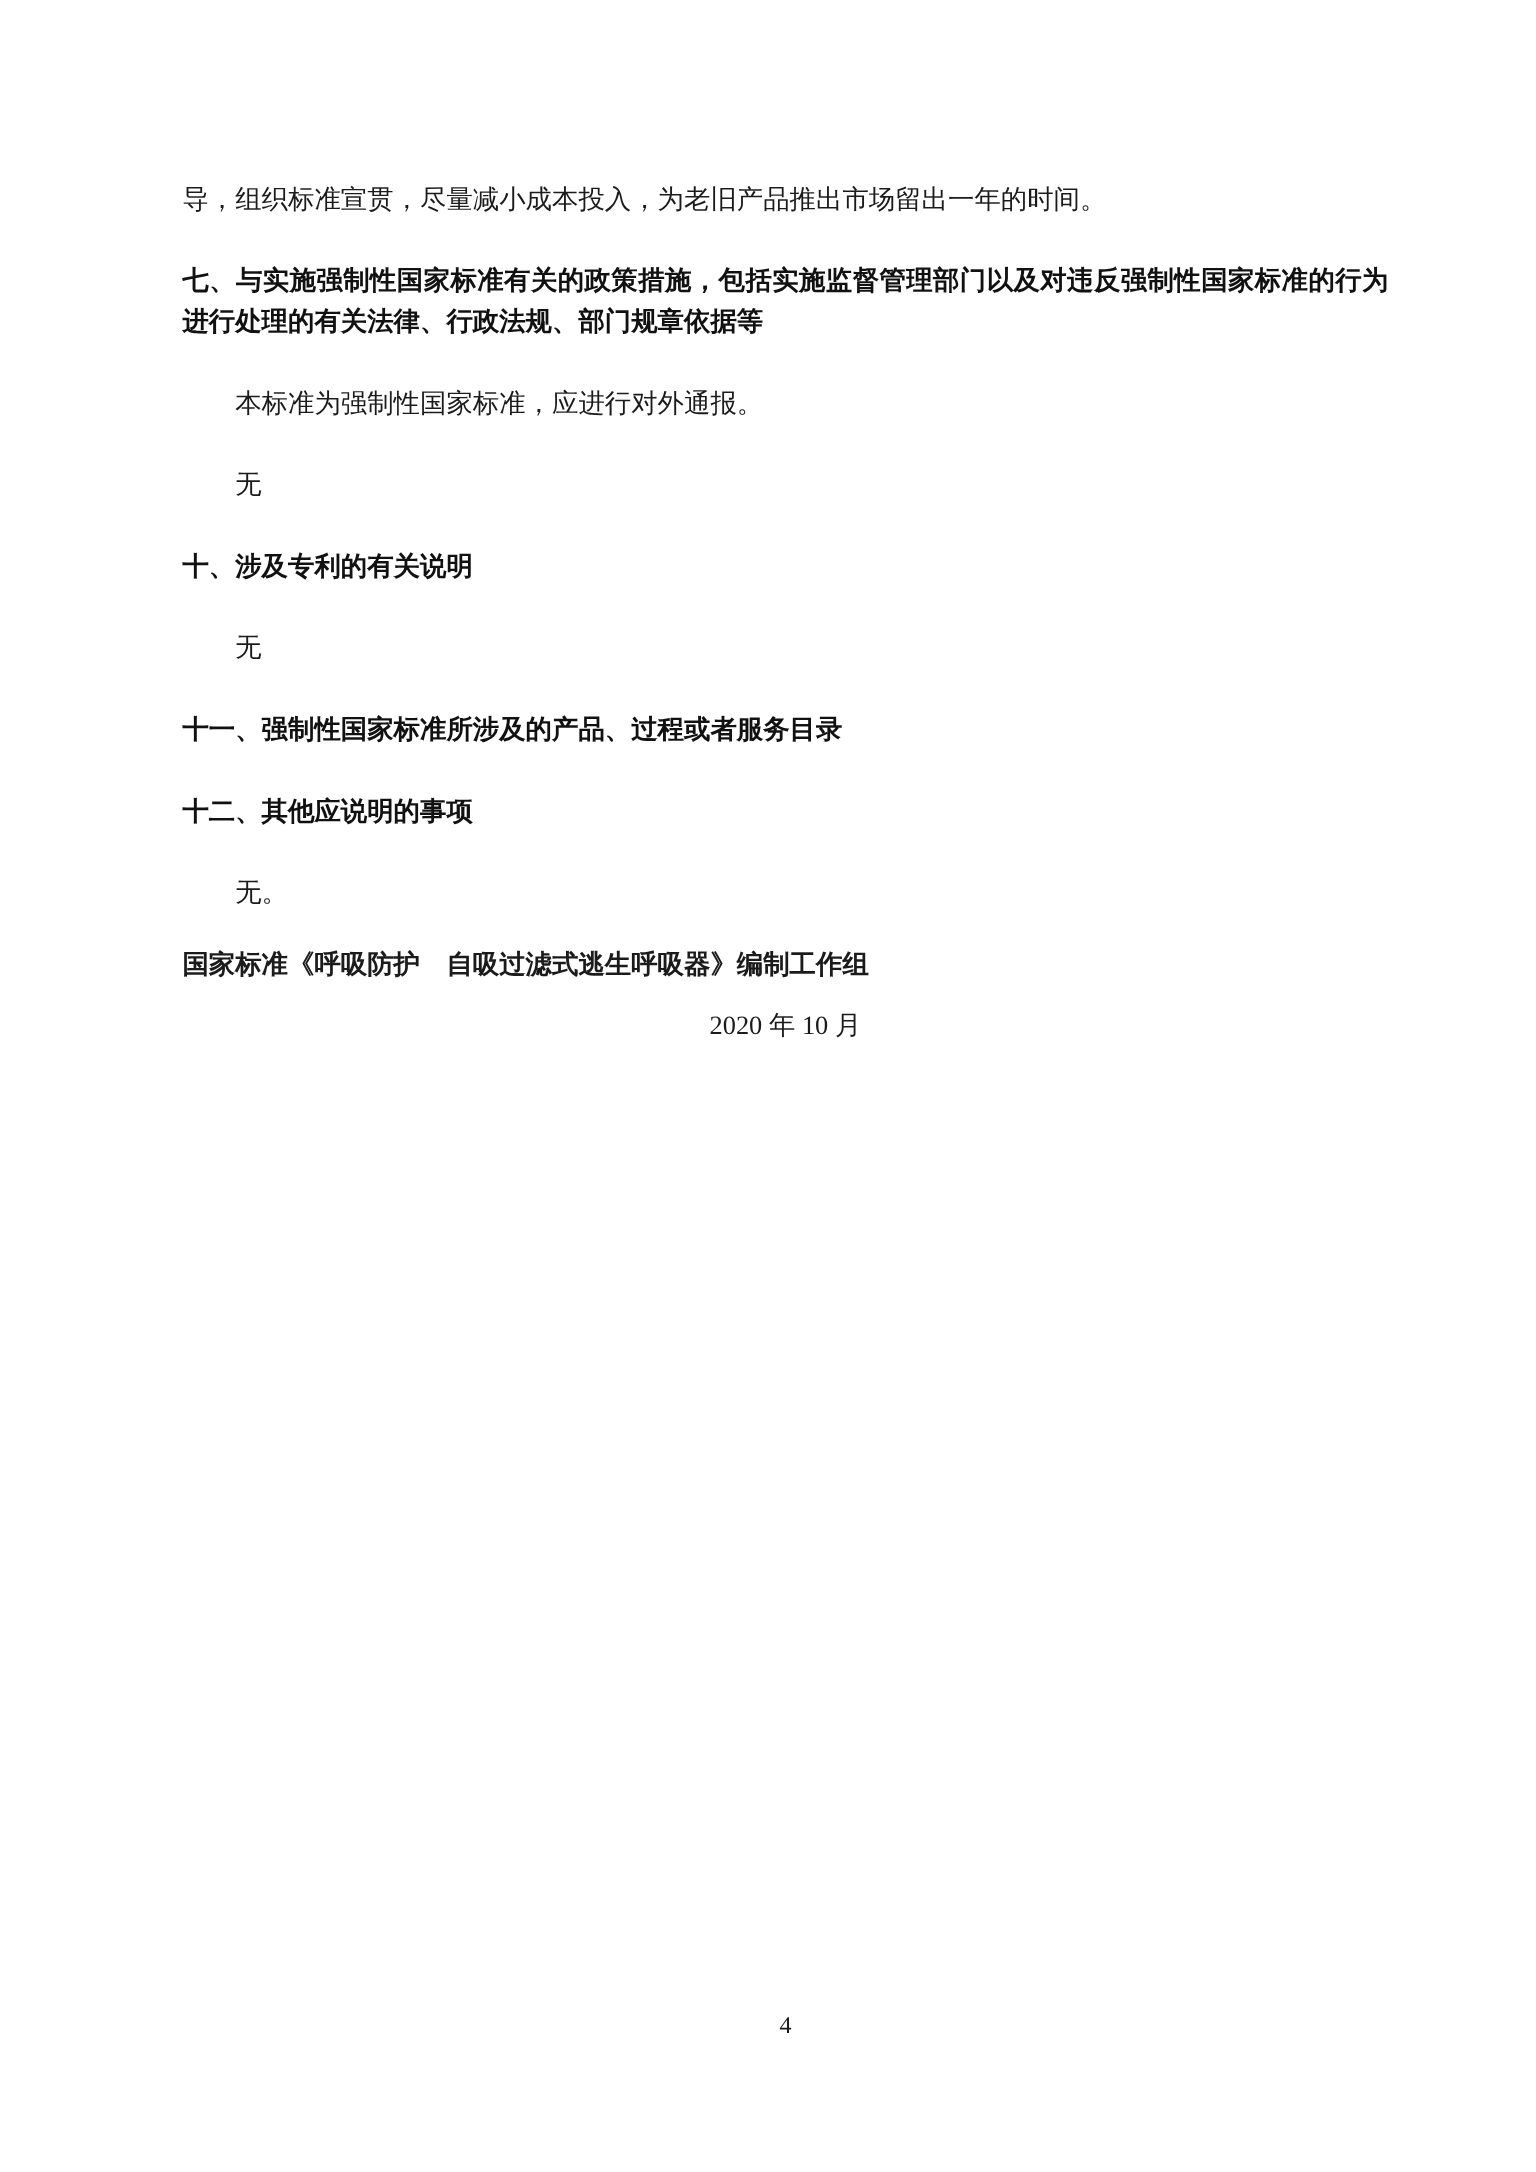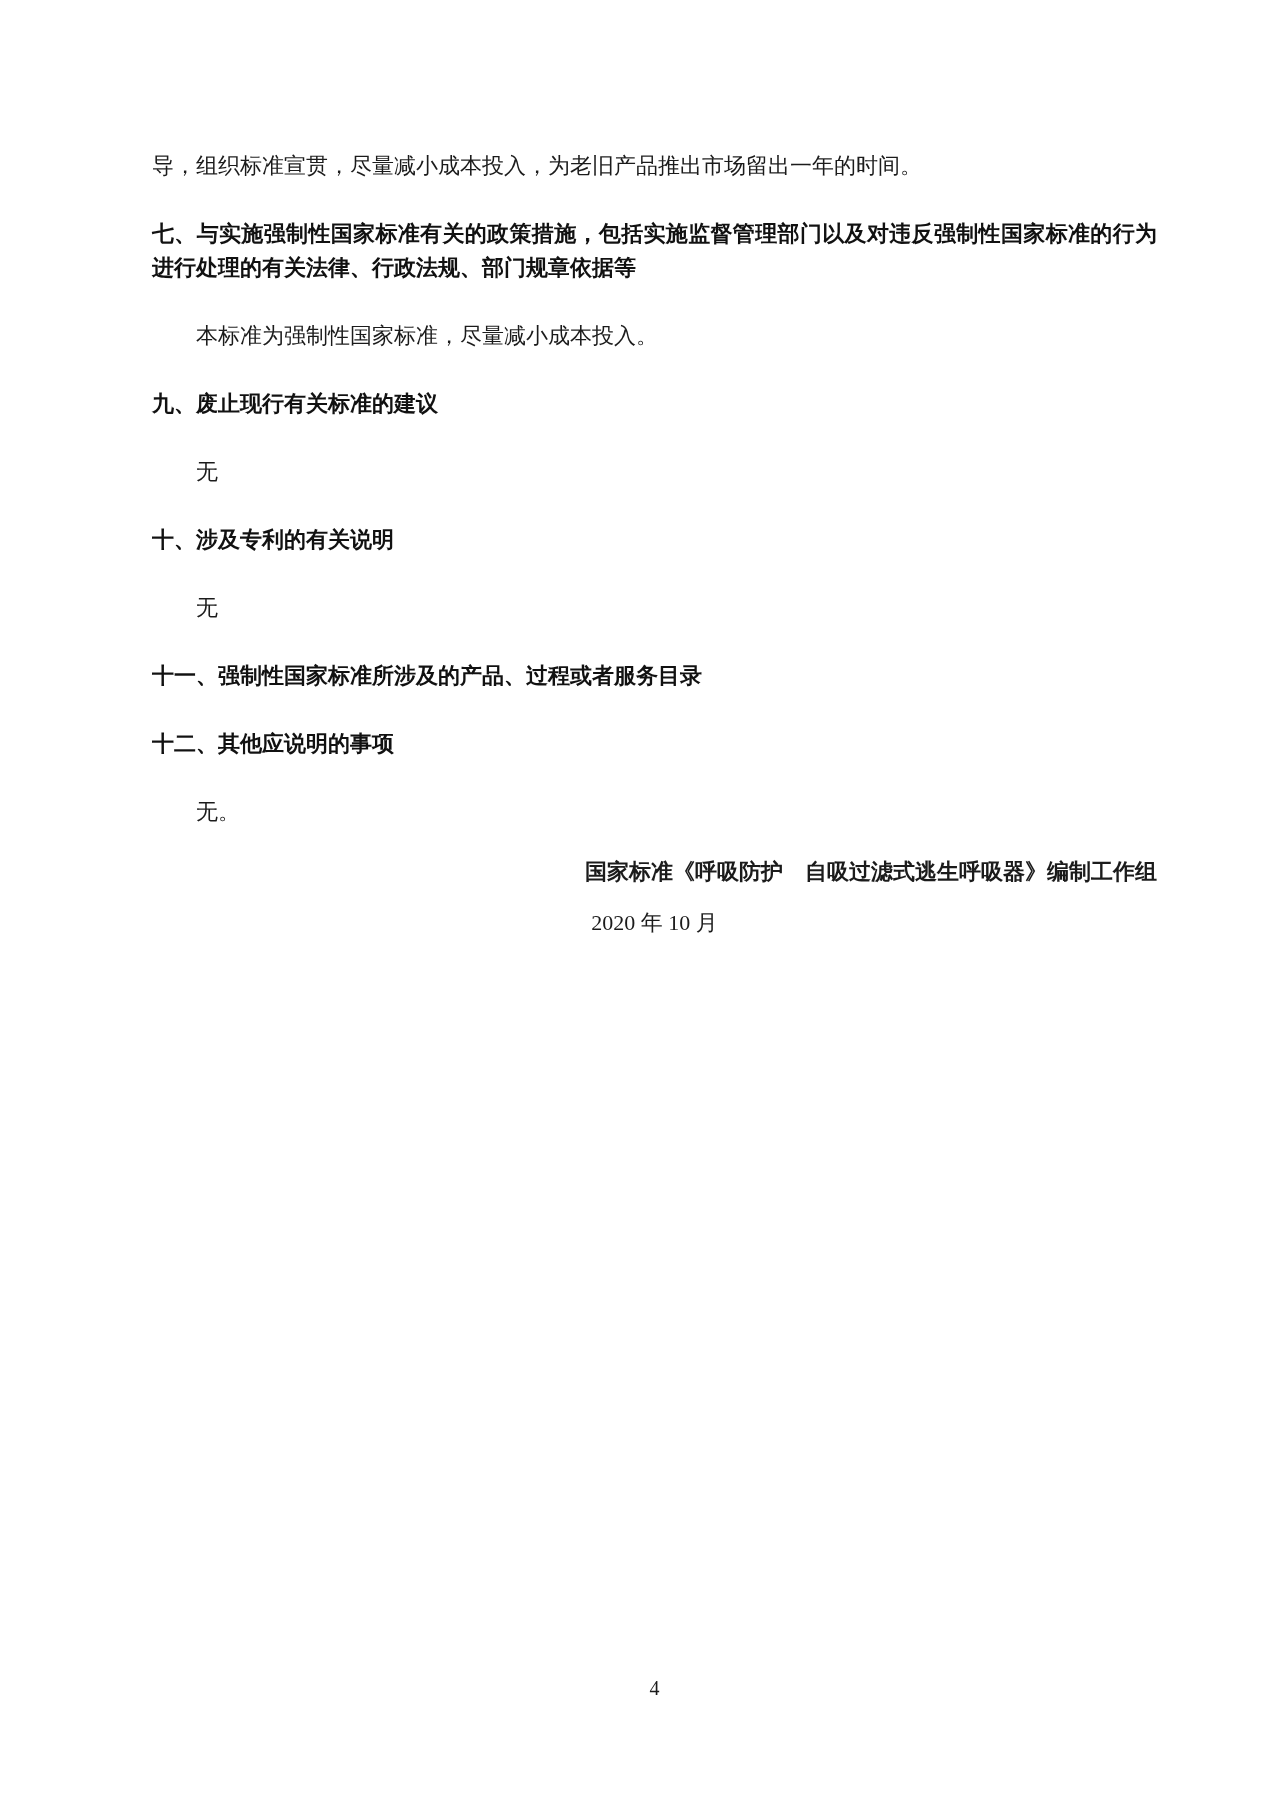--- a/index.html
+++ b/index.html
@@ -39,21 +39,21 @@
   }
   .gap {
     margin-top: 34px;
   }
   .signature {
     font-family: Liberation Serif, serif;
     font-weight: 700;
     font-size: 22px;
     line-height: 34px;
     margin: 26px 0 17px 0;
-    text-align: right;
+    text-align: left;
   }
   .date-line {
     font-family: "Liberation Serif", serif;
     font-size: 22px;
     line-height: 34px;
     margin: 4px 0 0 0;
     text-align: center;
   }
   .footer-pagenum {
     position: absolute;
@@ -69,23 +69,22 @@
 </style>
 </head>
 <body>
 
 <div class="page">
 
   <p class="body-text">导，组织标准宣贯，尽量减小成本投入，为老旧产品推出市场留出一年的时间。</p>
 
   <h2 class="heading gap">七、与实施强制性国家标准有关的政策措施，包括实施监督管理部门以及对违反强制性国家标准的行为进行处理的有关法律、行政法规、部门规章依据等</h2>
 
-  <p class="body-text indent gap">本标准为强制性国家标准，尽量减小成本投入。</p>
+  <p class="body-text indent gap">本标准为强制性国家标准，应进行对外通报。</p>
 
-  <h2 class="heading gap">九、废止现行有关标准的建议</h2>
   <p class="body-text indent gap">无</p>
 
   <h2 class="heading gap">十、涉及专利的有关说明</h2>
   <p class="body-text indent gap">无</p>
 
   <h2 class="heading gap">十一、强制性国家标准所涉及的产品、过程或者服务目录</h2>
 
   <h2 class="heading gap">十二、其他应说明的事项</h2>
   <p class="body-text indent gap">无。</p>
 

